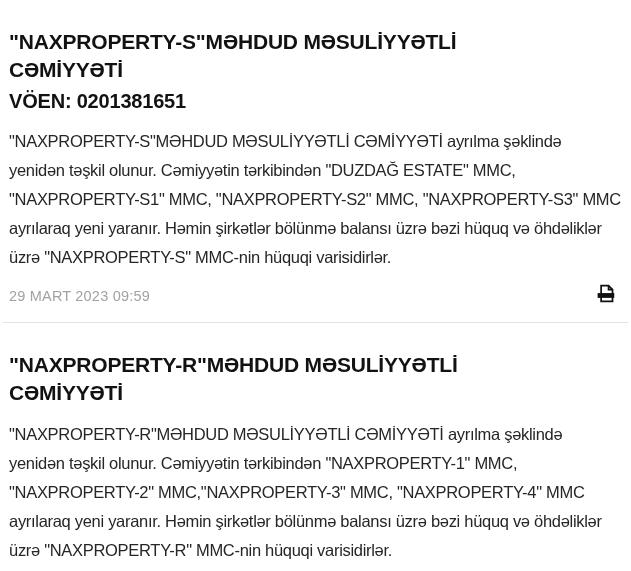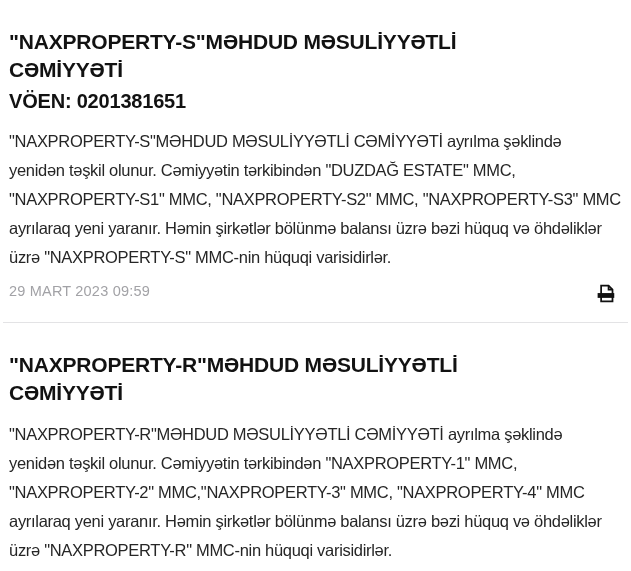--- a/index.html
+++ b/index.html
@@ -37,21 +37,21 @@
     margin-top: 13px;
     color: #262626;
     font-size: 16.5px;
     line-height: 29px;
     letter-spacing: -0.3px;
     max-width: 615px;
   }
   .card-meta {
     margin-top: 11px;
     display: flex;
-    align-items: flex-start;
+    align-items: flex-end;
     justify-content: space-between;
   }
   .card-date {
     color: #a2a2a6;
     font-size: 14.5px;
     letter-spacing: 0.2px;
   }
   .print-btn {
     background: none;
     border: none;

